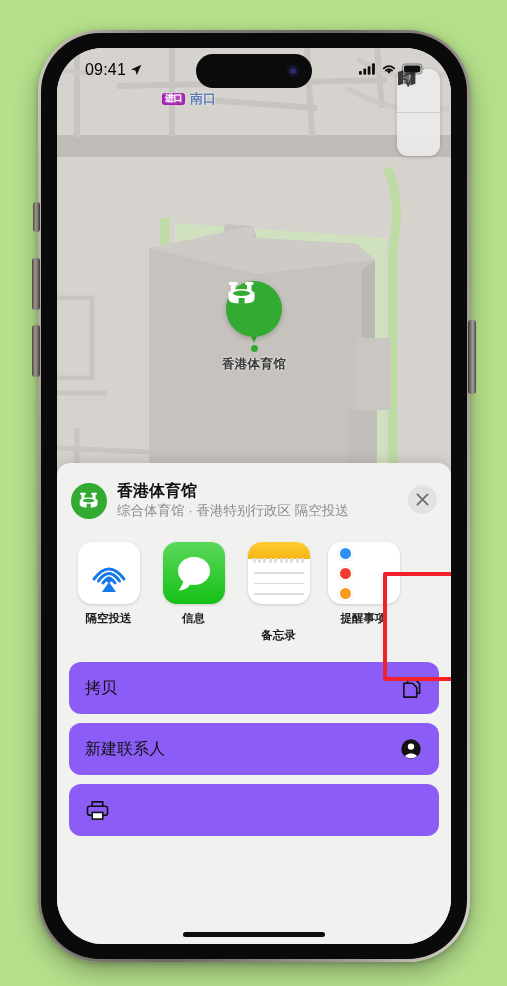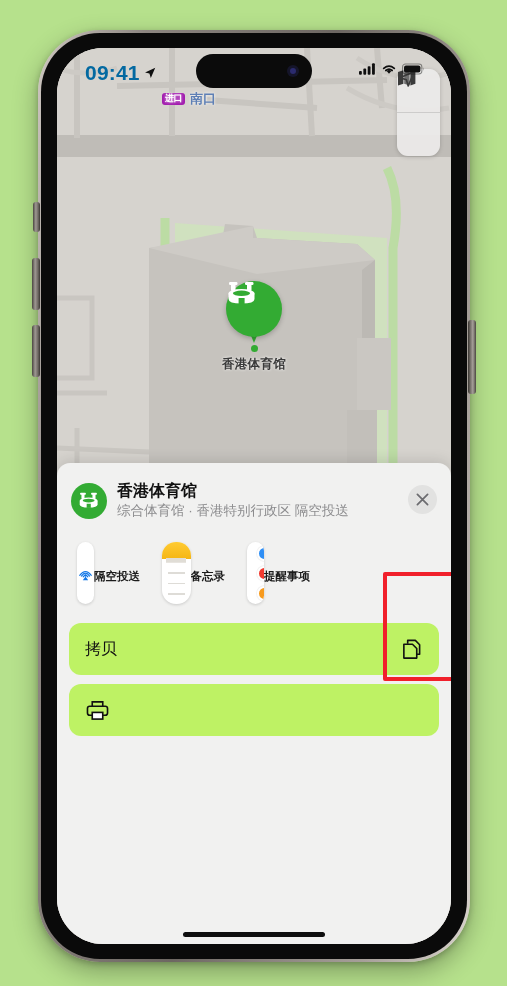--- a/index.html
+++ b/index.html
@@ -95,44 +95,44 @@
   .sheet-title{font-size:16px;font-weight:700;color:#111;line-height:1.25;}
   .sheet-sub{font-size:13.5px;color:#8c8c8e;line-height:1.35;margin-top:1px;
              white-space:nowrap;overflow:hidden;}
   .close-btn{
     width:29px;height:29px;border-radius:50%;background:#e2e2e1;flex:0 0 29px;
     display:flex;align-items:center;justify-content:center;margin-top:4px;cursor:pointer;
   }
 
   
   .app-row{display:flex;gap:22px;padding:22px 0 0 20px;}
-  .app{width:63px;flex:0 0 63px;display:flex;align-items:center;cursor:pointer;}
+  .app{width:63px;flex:0 0 63px;display:flex;flex-direction:column;align-items:center;cursor:pointer;}
   .app-icon{width:62px;height:62px;border-radius:14px;overflow:hidden;
             box-shadow:0 1px 3px rgba(0,0,0,.16);position:relative;background:#fff;}
   .app-label{margin-top:7px;font-size:11.5px;color:#1b1b1b;font-weight:600;white-space:nowrap;}
-  .app.highlighted{position:relative;}
+  .app.highlighted{position:relative;gap:17px;}
   .hl-box{
     position:absolute;left:326px;top:524px;width:106px;height:101px;
     border:4px solid #f1202b;border-radius:2px;pointer-events:none;z-index:30;
   }
   
   .ic-airdrop{background:#fff;display:flex;align-items:center;justify-content:center;}
   .ic-msg{background:linear-gradient(180deg,#5bd85b,#16c016);display:flex;align-items:center;justify-content:center;}
   .ic-mail{background:linear-gradient(180deg,#2f9bf5,#1f6ff0);display:flex;align-items:center;justify-content:center;}
   .ic-notes{background:#fff;}
   .ic-notes .band{height:17px;background:linear-gradient(180deg,#ffcb33,#f5b614);}
   .ic-notes .perf{display:flex;justify-content:space-around;padding:0 4px;height:5px;margin-top:-1px;}
   .ic-notes .perf i{display:block;width:3px;height:5px;background:#e0ddd6;border-radius:0 0 2px 2px;}
   .ic-notes .line{height:1.5px;background:#dedcd7;margin:9px 6px 0 6px;}
   .ic-rem{background:#fff;display:flex;flex-direction:column;justify-content:center;gap:5px;padding-left:10px;}
   .ic-rem span{width:11px;height:11px;border-radius:50%;border:2.5px solid #fff;box-shadow:0 0 0 1px rgba(0,0,0,.05);}
 
   
   .actions{margin-top:19px;padding:0 12px;}
-  .card{background:#bef264;border-radius:12px;margin-bottom:9px;overflow:hidden;}
+  .card{background:#8b5cf6;border-radius:12px;margin-bottom:9px;overflow:hidden;}
   .row{display:flex;align-items:center;height:52px;padding:0 16px;cursor:pointer;}
   .row-label{flex:1;font-size:16px;color:#111;}
   .row-icon{width:24px;height:24px;display:flex;align-items:center;justify-content:center;color:#111;}
 
   .home-ind{
     position:absolute;left:50%;bottom:7px;transform:translateX(-50%);
     width:142px;height:5px;border-radius:3px;background:#0e0e0e;z-index:40;
   }
 </style>
 </head>
@@ -225,21 +225,21 @@
             </svg>
           </div>
         </div>
         <div class="pin-dot"></div>
         <div class="pin-label">香港体育馆</div>
       </div>
     </div>
 
     <div style="position:absolute;left:0;top:0;width:394px;height:48px;z-index:20;">
       <div style="position:absolute;left:28px;top:13px;display:flex;align-items:center;gap:3px;">
-        <span style="font-size:21px;font-weight:700;color:#0369a1;letter-spacing:.2px;">09:41</span>
+        <span style="font-size:16px;font-weight:400;color:#000000;letter-spacing:.2px;">09:41</span>
         <svg width="14" height="14" viewBox="0 0 24 24">
           <path d="M21 3 L3.5 11.2 L11 13 L13.4 20.5 Z" fill="#101010"></path>
         </svg>
       </div>
       <div style="position:absolute;left:50%;top:6px;transform:translateX(-50%);width:116px;height:34px;border-radius:19px;background:#0b0b0b;">
         <div style="position:absolute;right:13px;top:50%;transform:translateY(-50%);width:12px;height:12px;border-radius:50%;background:#15152a;">
           <div style="position:absolute;left:3px;top:3px;width:6px;height:6px;border-radius:50%;background:#2b2b6e;"></div>
         </div>
       </div>
       <div style="position:absolute;right:26px;top:15px;display:flex;align-items:center;gap:5px;">
@@ -298,20 +298,29 @@
                 <path d="M11.5 30 Q22 15 32.5 30" stroke-width="3"></path>
                 <path d="M16 32 Q22 23 28 32" stroke-width="3"></path>
               </g>
               <circle cx="22" cy="28.5" r="3.1" fill="#1378e8"></circle>
               <path d="M22 31 L15 41 L29 41 Z" fill="#1378e8"></path>
             </svg>
           </div>
           <div class="app-label">隔空投送</div>
         </div>
 
+        <div class="app">
+          <div class="app-icon ic-msg">
+            <svg width="42" height="40" viewBox="0 0 42 40">
+              <ellipse cx="21" cy="18" rx="16" ry="14" fill="#fff"></ellipse>
+              <path d="M11 27 Q8 35 5.5 37.5 Q14 37 17.5 31 Z" fill="#fff"></path>
+            </svg>
+          </div>
+          <div class="app-label">信息</div>
+        </div>
 
 
         <div class="app highlighted">
           <div class="app-icon ic-notes">
             <div class="band"></div>
             <div class="perf">
               <i></i>
                 <i></i>
                 <i></i>
                 <i></i>
@@ -346,20 +355,32 @@
             <div class="row-label">拷贝</div>
             <div class="row-icon">
               <svg width="21" height="22" viewBox="0 0 22 23">
                 <path d="M3 6.5 h9 l4.5 4.5 v10 h-13.5 z" fill="none" stroke="#111" stroke-width="1.7" stroke-linejoin="round"></path>
                 <path d="M7 6 v-3.5 h8 l4.5 4.5 v10 h-3" fill="none" stroke="#111" stroke-width="1.7" stroke-linejoin="round"></path>
               </svg>
             </div>
           </div>
         </div>
 
+        <div class="card">
+          <div class="row">
+            <div class="row-label">新建联系人</div>
+            <div class="row-icon">
+              <svg width="22" height="22" viewBox="0 0 24 24">
+                <circle cx="12" cy="12" r="10.6" fill="#111"></circle>
+                <circle cx="12" cy="9.4" r="3.5" fill="#fff"></circle>
+                <path d="M5.2 19.6 Q12 13.8 18.8 19.6 A10.6 10.6 0 0 1 5.2 19.6 Z" fill="#fff"></path>
+              </svg>
+            </div>
+          </div>
+        </div>
 
 
 
         <div class="card">
           <div class="row">
             <div class="row-icon">
               <svg width="23" height="21" viewBox="0 0 24 22">
                 <path d="M6.5 6.5 V2 h11 v4.5" fill="none" stroke="#111" stroke-width="1.7"></path>
                 <rect x="1.5" y="6.5" width="21" height="9.5" rx="2.4" fill="none" stroke="#111" stroke-width="1.7"></rect>
                 <rect x="6.5" y="13" width="11" height="7" fill="#fff" stroke="#111" stroke-width="1.7"></rect>

